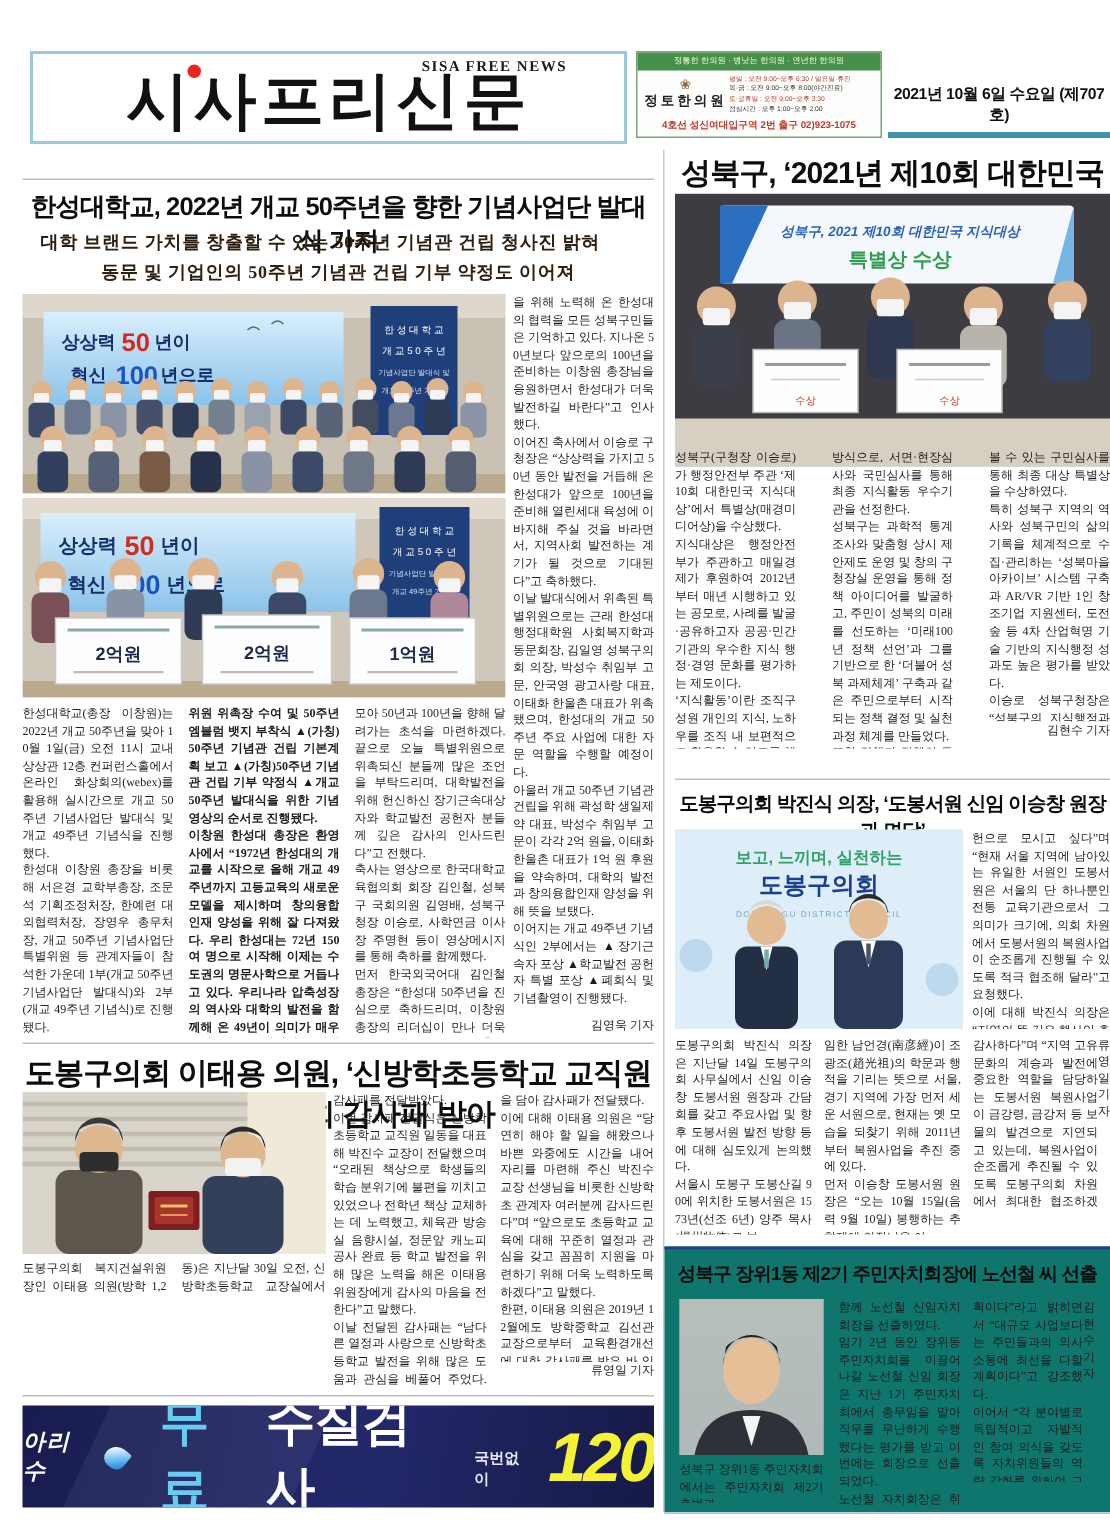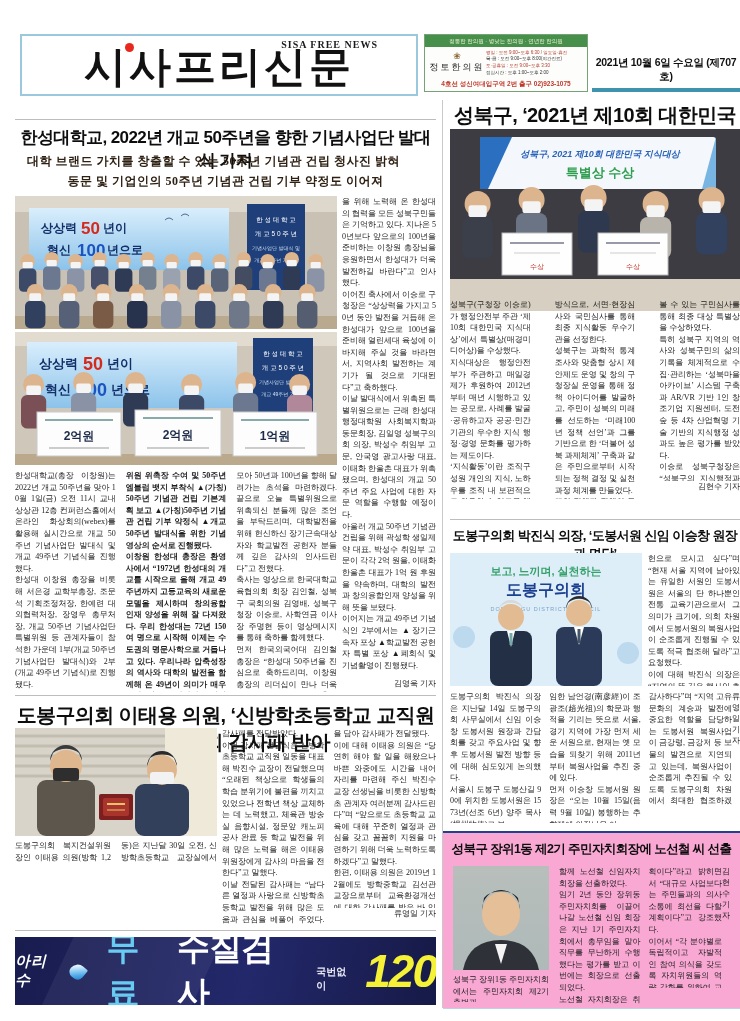--- a/index.html
+++ b/index.html
@@ -16,21 +16,21 @@
               font-size:42px; font-weight:900; letter-spacing:3px; color:#111; line-height:1; }
   .brand-dot { position:absolute; left:103px; top:7px; width:9px; height:9px; border-radius:50%;
                background:#e8281e; }
   .adbox { left:424px; top:34px; width:164px; height:58px; border:1px solid #76a376; background:#fdfdfb;
            display:flex; flex-direction:column; }
   .ad-top { height:12px; background:#47904c; color:#f4f7d8; font-size:5.5px; line-height:12px;
             text-align:center; white-space:nowrap; overflow:hidden; }
   .ad-mid { flex:1; display:flex; align-items:center; padding:1px 3px; }
   .ad-logo { width:58px; text-align:center; }
   .ad-glyph { font-size:9px; color:#8a6a3a; line-height:1; }
-  .ad-name { font-size:9px; font-weight:normal; color:#222; letter-spacing:2px; }
+  .ad-name { font-size:9px; font-weight:bold; color:#222; letter-spacing:2px; }
   .ad-sched { flex:1; font-size:4.5px; line-height:1.5; color:#333; }
   .ad-sched div:nth-child(odd){ color:#b23a2a; }
   .ad-bottom { height:12px; font-size:6.5px; font-weight:bold; color:#c0392b; text-align:center;
                line-height:10px; }
   .dateline { left:592px; top:56px; width:148px; text-align:center; font-size:10.5px;
               font-weight:bold; color:#111; letter-spacing:-0.3px; }
   .date-rule { left:592px; top:88px; width:148px; height:4px; background:#3f93ad; }
   .vdiv { left:442px; top:100px; width:1px; height:908px; background:#c9c9c9; }
   .hline { height:1px; background:#bdbdbd; }
 
@@ -42,21 +42,21 @@
              color:#1c1c1c; text-align:justify; word-break:break-all; white-space:pre-line;
              overflow:hidden; }
   .byline { font-family:"Liberation Serif", serif; font-size:8px; color:#1c1c1c; text-align:right; }
   .caption { font-family:"Liberation Serif", serif; font-size:8px; line-height:1.45; color:#1c1c1c;
              text-align:justify; word-break:break-all; overflow:hidden; }
   .colrow { display:flex; }
   .photo { overflow:hidden; background:#ddd; }
   .photo svg { display:block; }
 
   
-  .nosun-box { left:443px; top:831px; width:297px; height:178px; background:#f9a8d4;
+  .nosun-box { left:443px; top:831px; width:297px; height:178px; background:#0f766e;
                border-top:2px solid #23408f; border-bottom:1px solid #bcd2e4; }
 
   
   .arisu { left:15px; top:937px; width:421px; height:68px; background:linear-gradient(100deg,#181c4e 0%,#23286b 55%,#161a47 100%);
            display:flex; align-items:center; justify-content:center; gap:8px; position:absolute; overflow:hidden; }
   .arisu:before { content:""; position:absolute; left:40px; top:-20px; width:150px; height:120px;
                   background:rgba(255,255,255,0.06); transform:skewX(-25deg); }
   .arisu-brand { color:#fff; font-weight:900; font-size:15px; letter-spacing:1px; font-style:italic; }
   .arisu-drop { width:15px; height:15px; background:linear-gradient(135deg,#e8f7ff 20%,#4aa8e8 70%,#1d6fc0);
                 border-radius:85% 10% 60% 60%; transform:rotate(40deg); margin-right:14px; }

